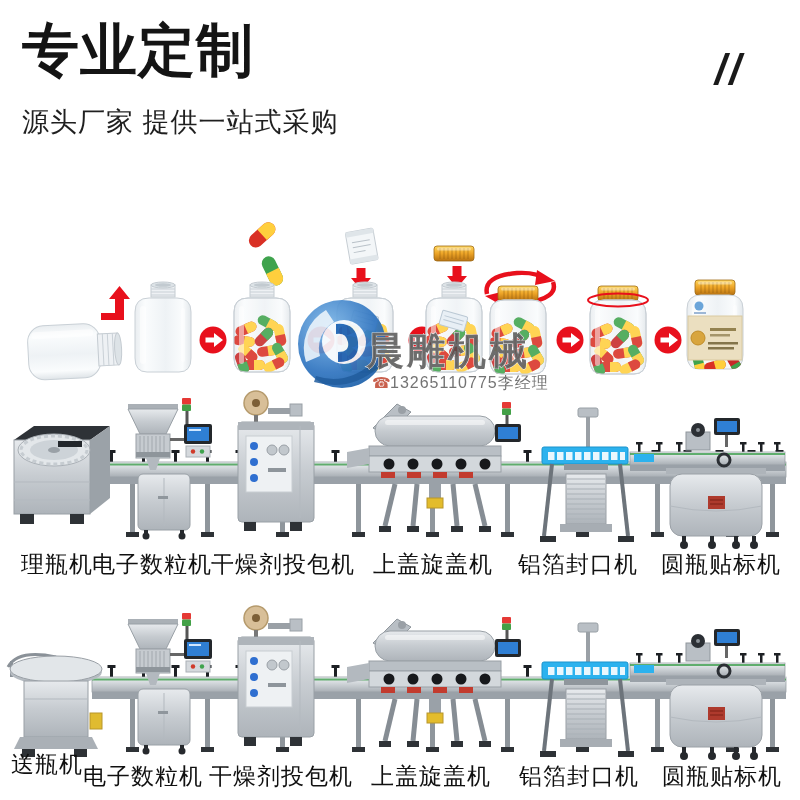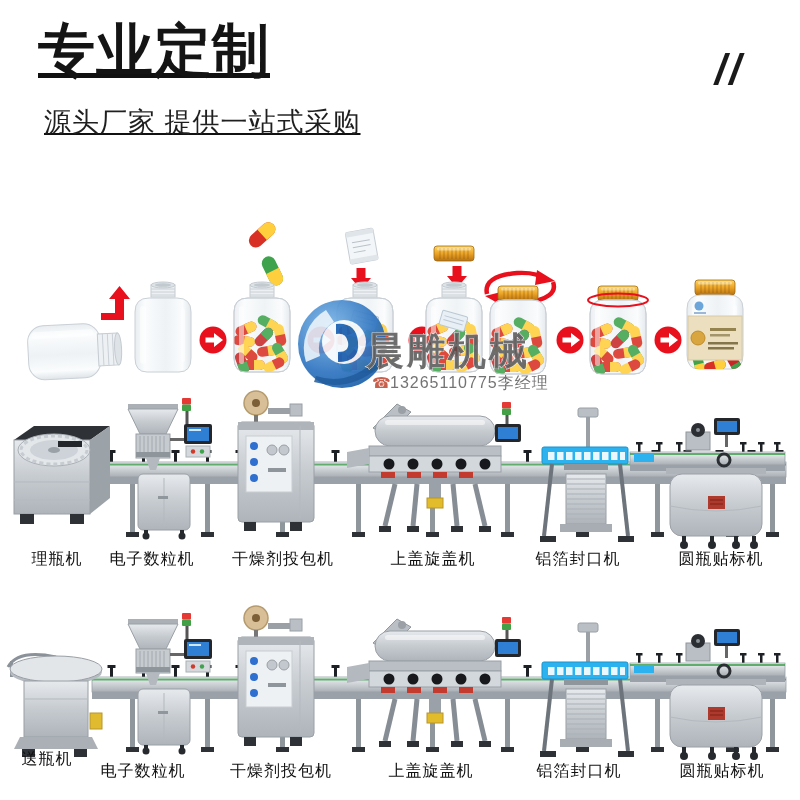--- a/index.html
+++ b/index.html
@@ -1,31 +1,31 @@
 <!DOCTYPE html>
 <html><head>
 <meta charset="utf-8">
 <style>
   html,body{margin:0;padding:0;}
   body{
     width:800px;height:800px;background:#ffffff;position:relative;overflow:hidden;
     font-family:"Liberation Sans","DejaVu Sans",sans-serif;color:#111;
   }
   .stage{position:absolute;inset:0;}
-  .header{position:absolute;left:38px;top:20px;text-decoration:underline;}
+  .header{position:absolute;left:22px;top:20px;}
   .title-line{font-size:57px;line-height:60px;font-weight:900;color:#141414;letter-spacing:1px;white-space:nowrap;}
-  .subtitle{margin-top:24px;font-size:27px;font-weight:400;color:#1f1f1f;letter-spacing:1px;white-space:nowrap;margin-left:6px;}
+  .subtitle{margin-top:24px;font-size:27px;font-weight:400;color:#1f1f1f;letter-spacing:1px;white-space:nowrap;}
   .slashes{position:absolute;right:56px;top:46px;font-size:42px;font-weight:700;font-style:italic;color:#1a1a1a;letter-spacing:3px;}
   svg.layer{position:absolute;left:0;overflow:visible;}
   #process-svg{top:228px;}
   #line1-svg{top:390px;}
   #line2-svg{top:605px;}
   .mlabel{
     position:absolute;transform:translateX(-50%);
-    font-size:16px;font-weight:500;color:#101010;letter-spacing:1px;white-space:nowrap;
+    font-size:23px;font-weight:500;color:#101010;letter-spacing:1px;white-space:nowrap;
   }
   .wm-brand{font-weight:700;}
 </style>
 </head>
 <body>
 
 <div class="stage">
 
   <div class="header">
     <div class="title-line">专业定制</div>

